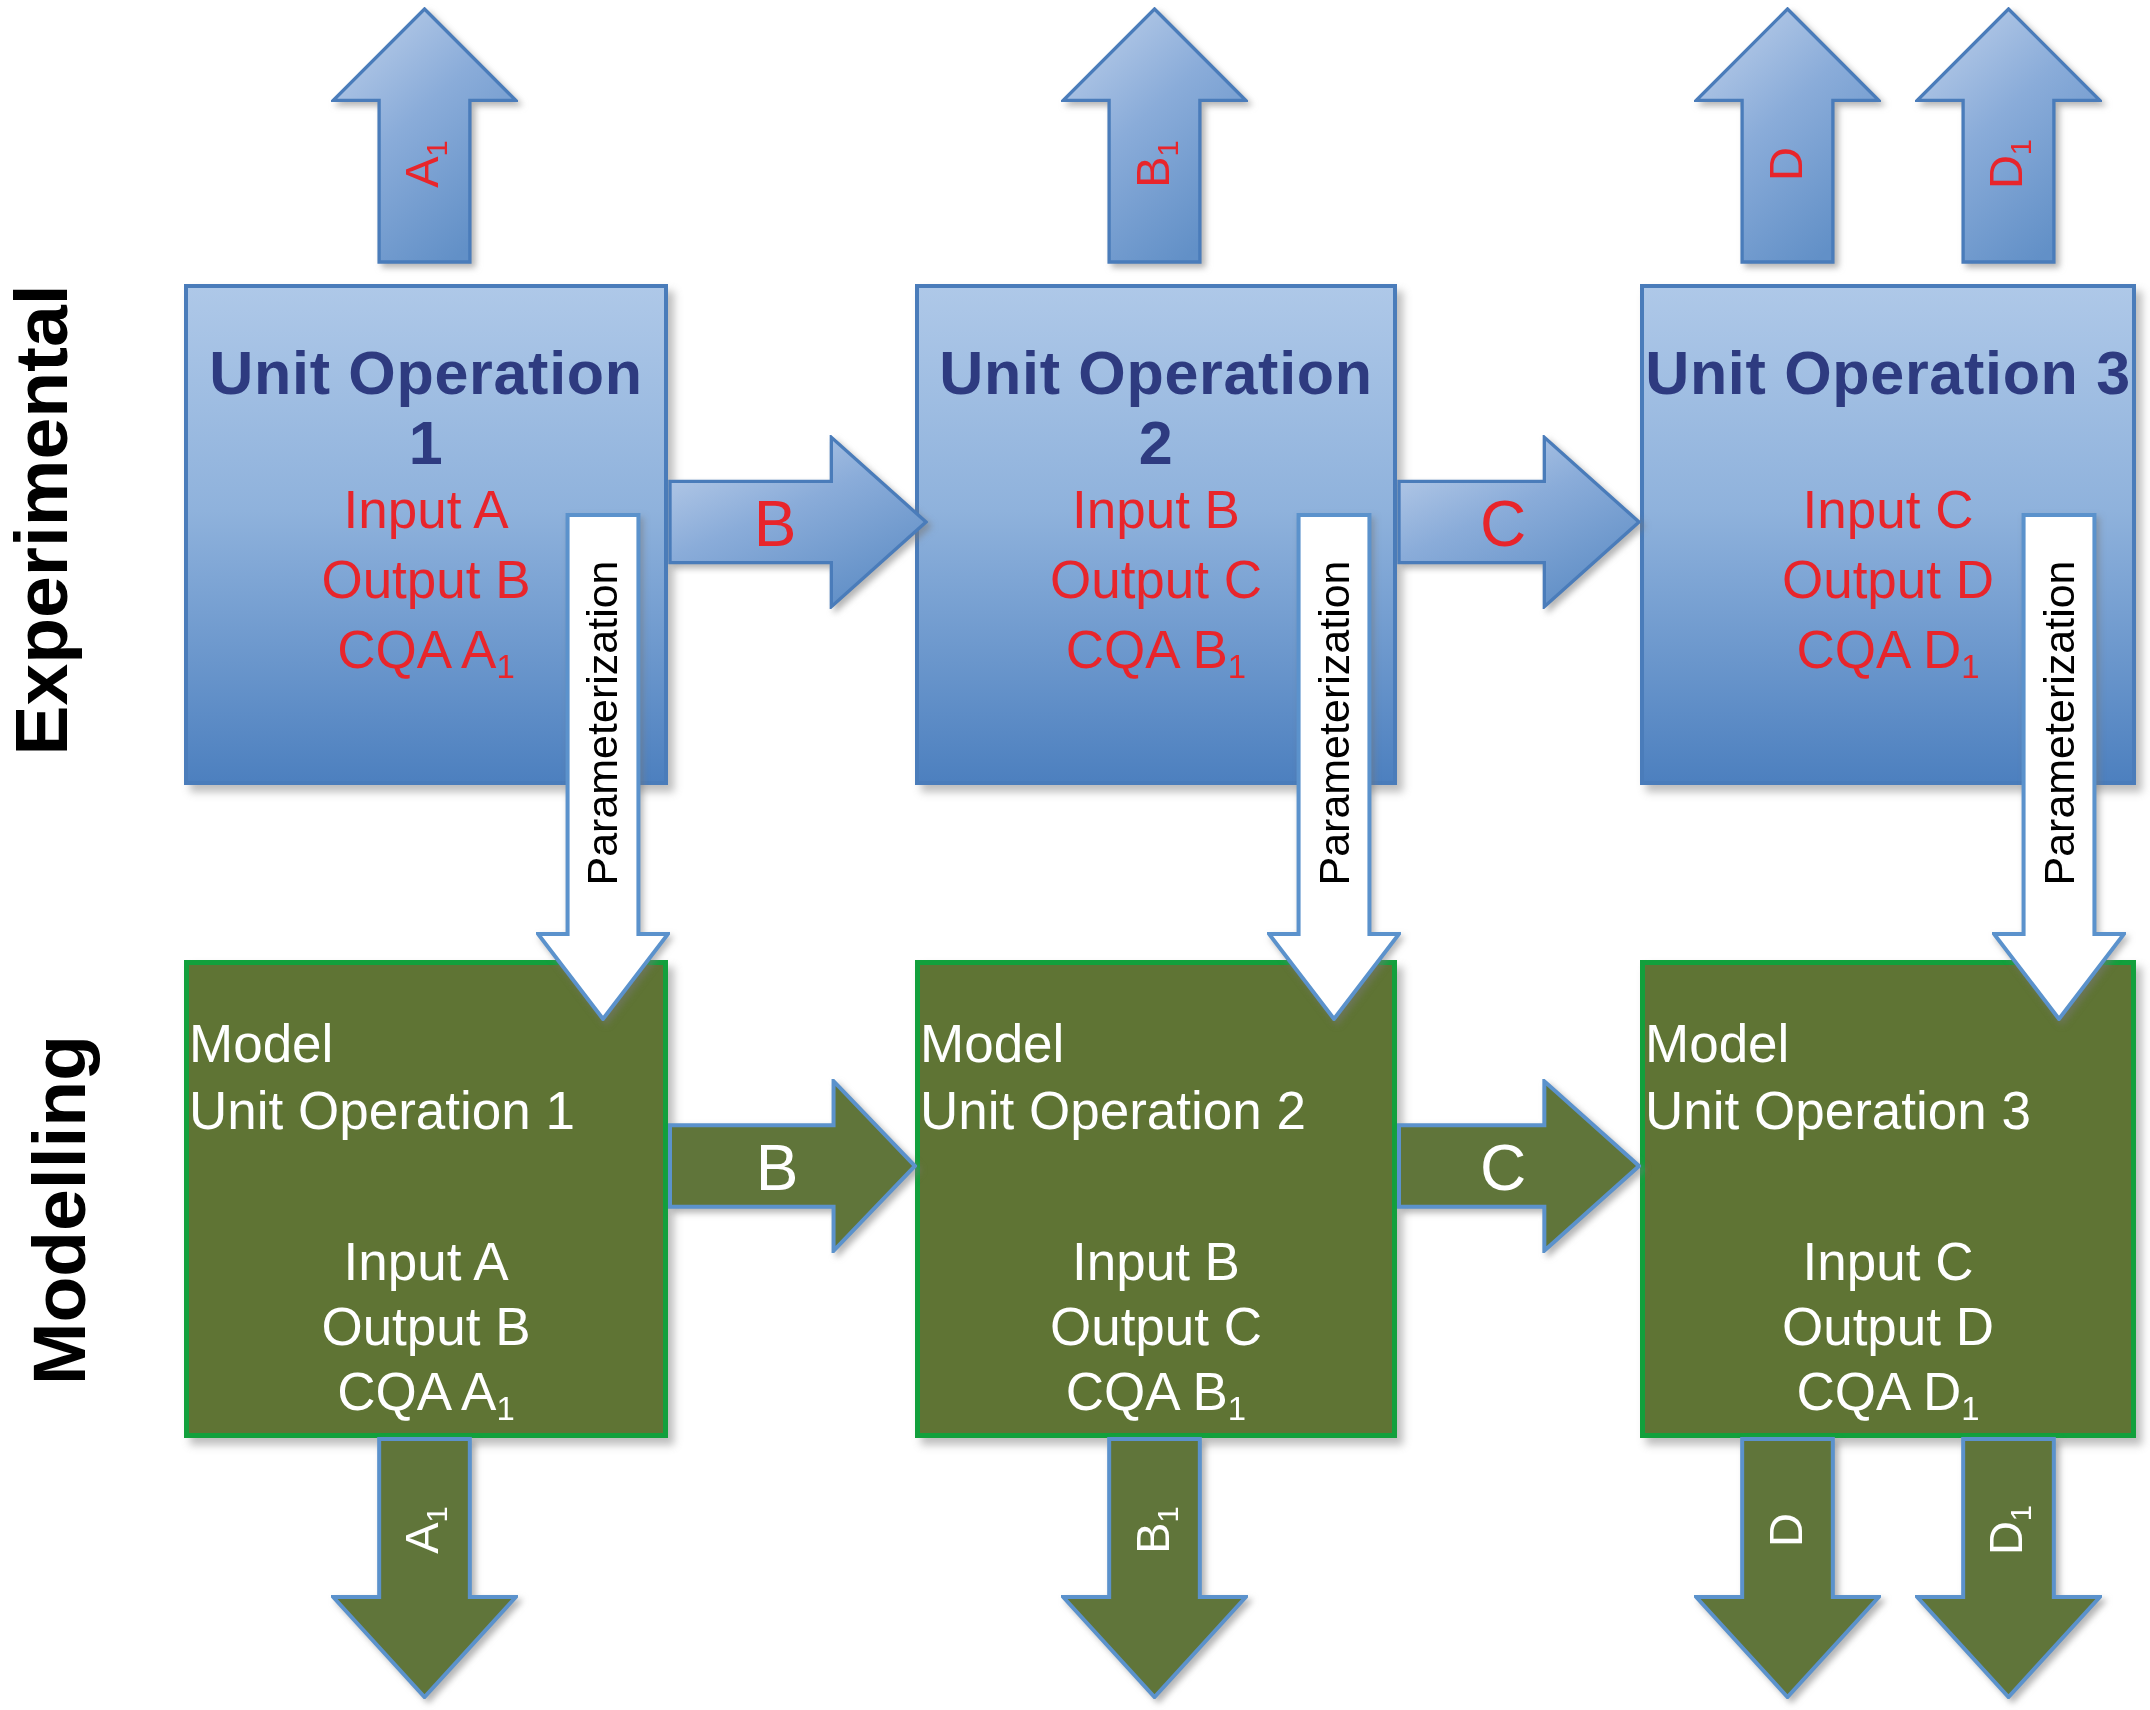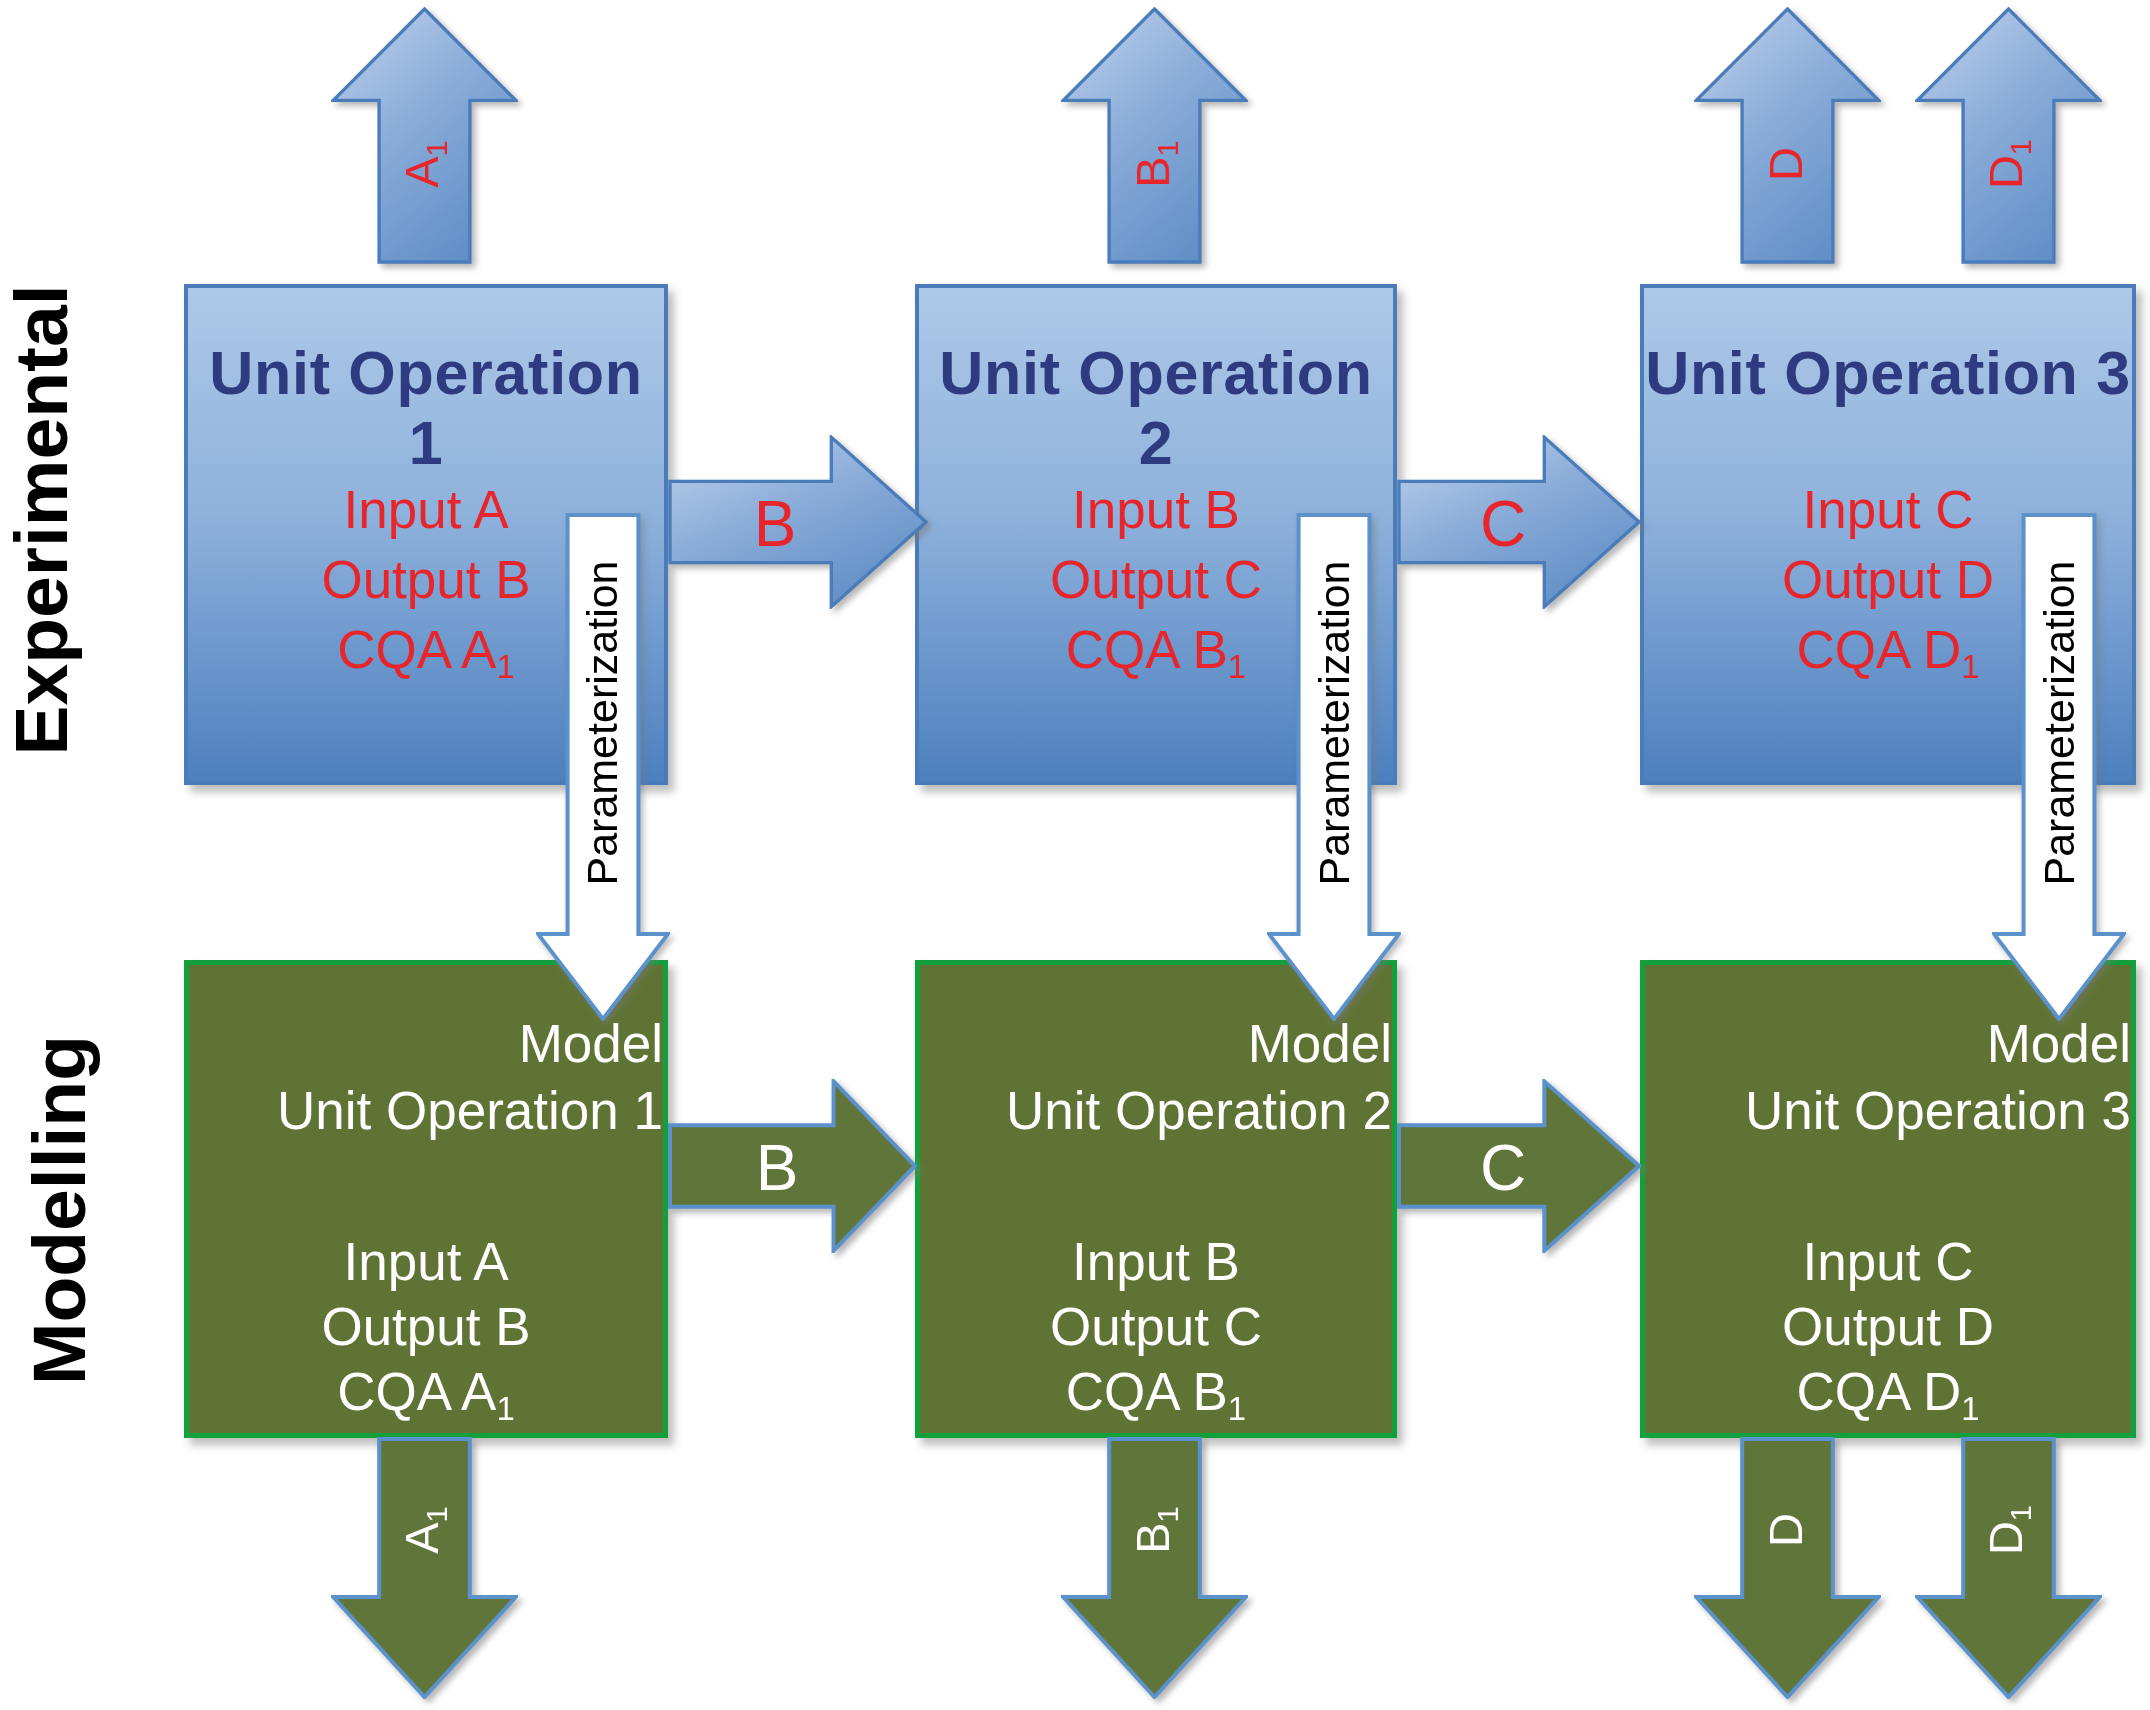--- a/index.html
+++ b/index.html
@@ -22,21 +22,21 @@
   }
   .box-title {
     position:absolute; top:50px; left:0; right:0; text-align:center;
     font-size:61px; font-weight:bold; color:#2e3b80; letter-spacing:0.7px;
   }
   .red-lines {
     position:absolute; top:187px; left:0; right:0; text-align:center;
     font-size:53px; line-height:70px; color:#e8252b;
   }
   .green-head {
-    position:absolute; top:45px; left:0; right:0; text-align:right;
+    position:absolute; top:45px; left:0; right:0; text-align:left;
     font-size:53px; line-height:67px; color:#ffffff;
   }
   .green-lines {
     position:absolute; top:264px; left:0; right:0; text-align:center;
     font-size:53px; line-height:65px; color:#ffffff;
   }
   sub.sb { font-size:0.62em; vertical-align:-0.3em; }
   
   .arr { position:absolute; filter:drop-shadow(4px 4.7px 3.3px rgba(120,120,120,0.55)); }
   .parr { position:absolute; filter:drop-shadow(3.3px 4px 3.3px rgba(120,120,120,0.5)); }

